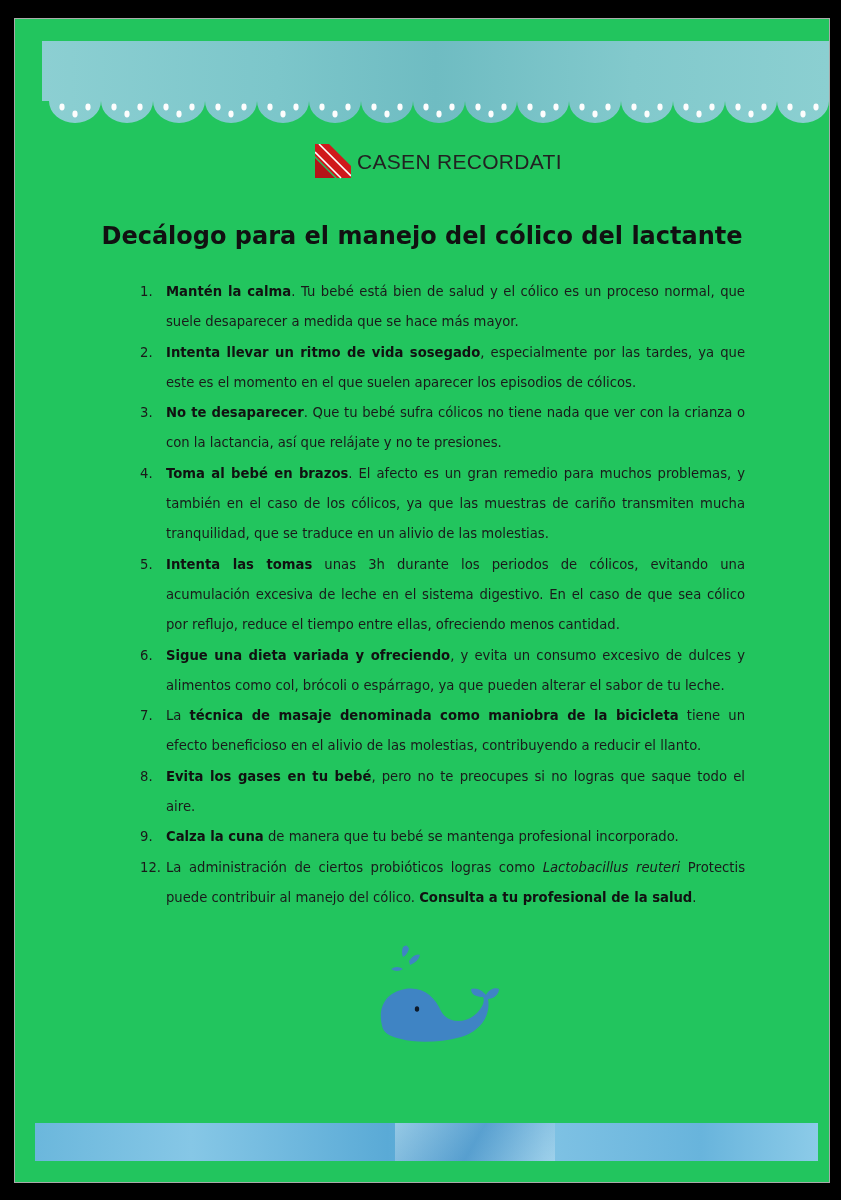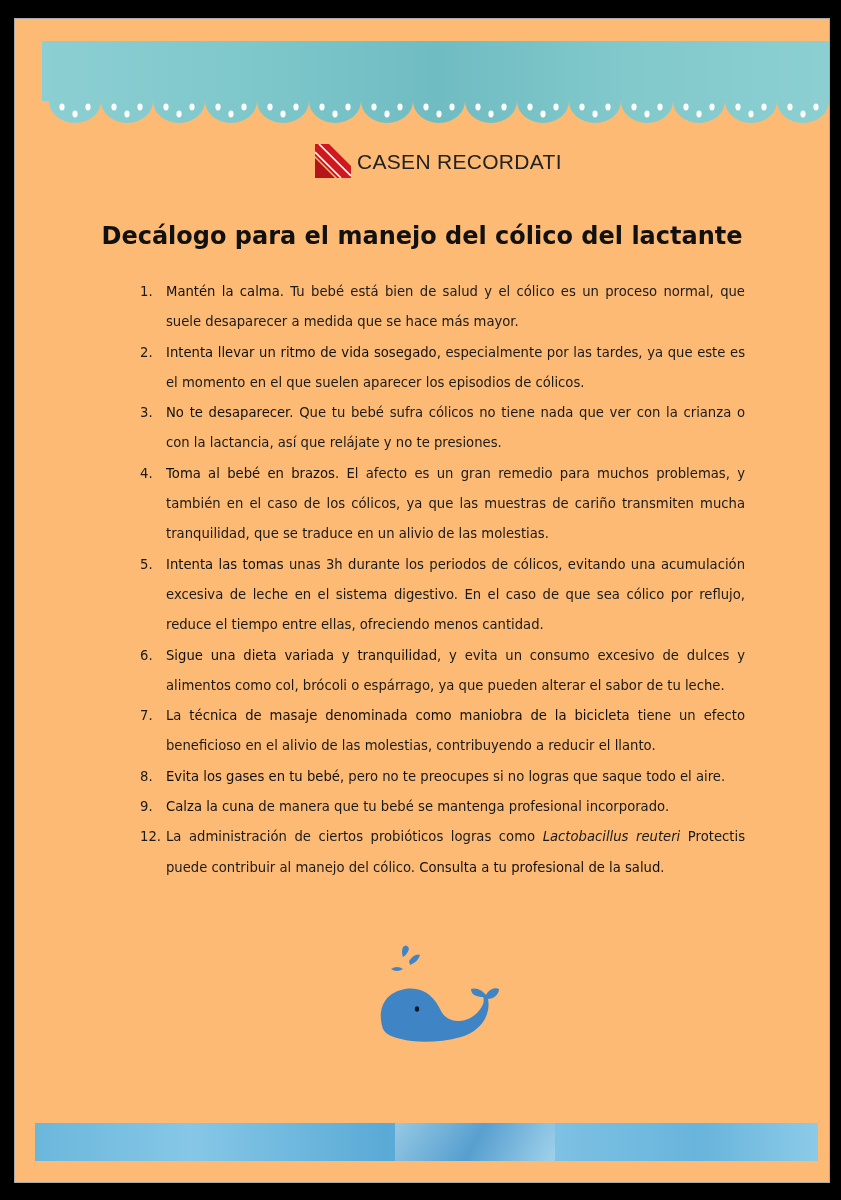--- a/index.html
+++ b/index.html
@@ -1,26 +1,26 @@
 <!DOCTYPE html>
 <html><head>
 <meta charset="utf-8">
 <style>
   html, body { margin:0; padding:0; }
   body { width:841px; height:1200px; background:#000; position:relative; overflow:hidden; font-family:"Liberation Sans", sans-serif; }
-  .page { position:absolute; left:14px; top:18px; width:816px; height:1165px; background:#fdba74; border:1px solid #aaa; box-sizing:border-box; }
+  .page { position:absolute; left:14px; top:18px; width:816px; height:1165px; background:#22c55e; border:1px solid #aaa; box-sizing:border-box; }
   .top-band { position:absolute; left:27px; top:22px; width:787px; height:88px; }
   .logo { position:absolute; left:300px; top:118px; height:50px; display:flex; align-items:center; }
   .logo-mark { width:36px; height:36px; margin-right:6px; }
   .logo-text { font-family:"Liberation Sans", sans-serif; font-size:21px; color:#222; letter-spacing:0.3px; }
   .title { position:absolute; left:0; width:100%; top:203px; text-align:center; font-family:"DejaVu Sans", sans-serif; font-weight:bold; font-size:24px; color:#111; }
   .list { position:absolute; left:125px; top:258px; width:605px; font-family:"DejaVu Sans", sans-serif; font-size:13.2px; color:#1a1a1a; line-height:30.3px; }
   .item { position:relative; padding-left:26px; text-align:justify; }
   .num { position:absolute; left:0; top:0; }
-  .item b { font-weight:normal; color:#111; }
+  .item b { font-weight:bold; color:#111; }
   .item i { font-style:italic;margin-top:11px; }
   .whale { position:absolute; left:358px; top:922px; width:130px; height:110px; }
   .bottom-band { position:absolute; left:20px; top:1104px; width:783px; height:38px; background:linear-gradient(90deg,#6bb7dc 0%,#86c7e6 20%,#5aaad6 45%,#7fc2e4 65%,#68b4dc 85%,#8ccbe8 100%); }
   .bottom-band .shade { position:absolute; left:360px; top:0; width:160px; height:38px; background:linear-gradient(120deg, rgba(255,255,255,0.35), rgba(60,130,190,0.45), rgba(255,255,255,0.25)); }
 </style>
 </head>
 <body>
 
 <div class="page">
 
@@ -110,21 +110,21 @@
     <div class="item">
       <span class="num">3.</span><b>No te desaparecer</b><span>. Que tu bebé sufra cólicos no tiene nada que ver con la crianza o con la lactancia, así que relájate y no te presiones.</span>
     </div>
     <div class="item">
       <span class="num">4.</span><b>Toma al bebé en brazos</b><span>. El afecto es un gran remedio para muchos problemas, y también en el caso de los cólicos, ya que las muestras de cariño transmiten mucha tranquilidad, que se traduce en un alivio de las molestias.</span>
     </div>
     <div class="item">
       <span class="num">5.</span><b>Intenta las tomas</b><span> unas 3h durante los periodos de cólicos, evitando una acumulación excesiva de leche en el sistema digestivo. En el caso de que sea cólico por reflujo, reduce el tiempo entre ellas, ofreciendo menos cantidad.</span>
     </div>
     <div class="item">
-      <span class="num">6.</span><b>Sigue una dieta variada y tranquilidad</b><span>, y evita un consumo excesivo de dulces y alimentos como col, brócoli o espárrago, ya que pueden alterar el sabor de tu leche.</span>
+      <span class="num">6.</span><b>Sigue una dieta variada y ofreciendo</b><span>, y evita un consumo excesivo de dulces y alimentos como col, brócoli o espárrago, ya que pueden alterar el sabor de tu leche.</span>
     </div>
     <div class="item">
       <span class="num">7.</span><span>La </span><b>técnica de masaje denominada como maniobra de la bicicleta</b><span> tiene un efecto beneficioso en el alivio de las molestias, contribuyendo a reducir el llanto.</span>
     </div>
     <div class="item">
       <span class="num">8.</span><b>Evita los gases en tu bebé</b><span>, pero no te preocupes si no logras que saque todo el aire.</span>
     </div>
     <div class="item">
       <span class="num">9.</span><b>Calza la cuna</b><span> de manera que tu bebé se mantenga profesional incorporado.</span>
     </div>

